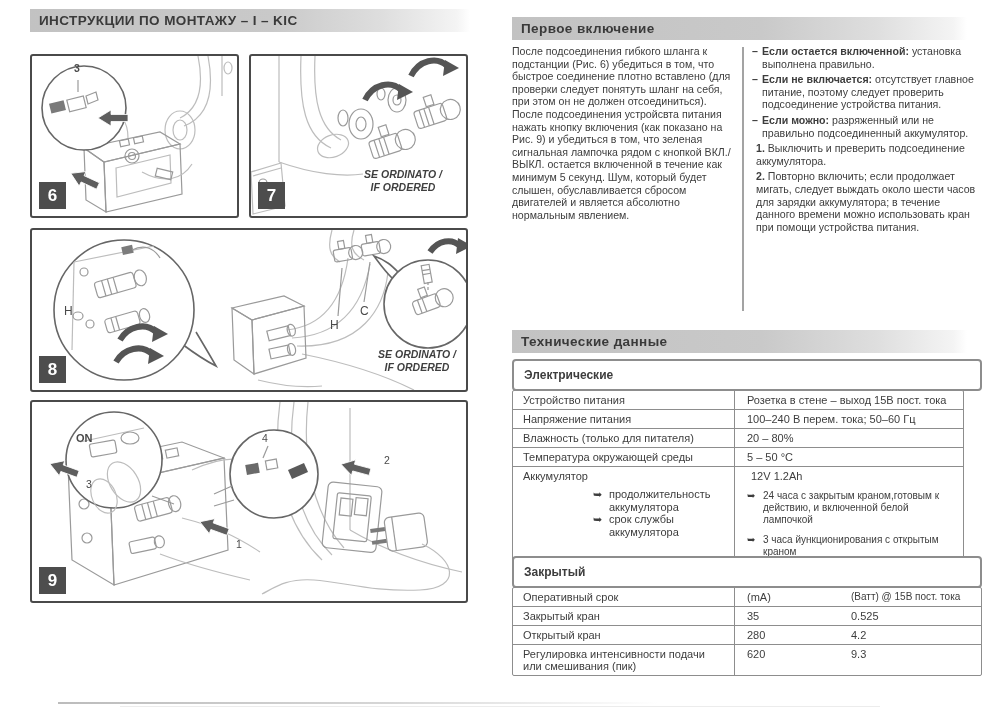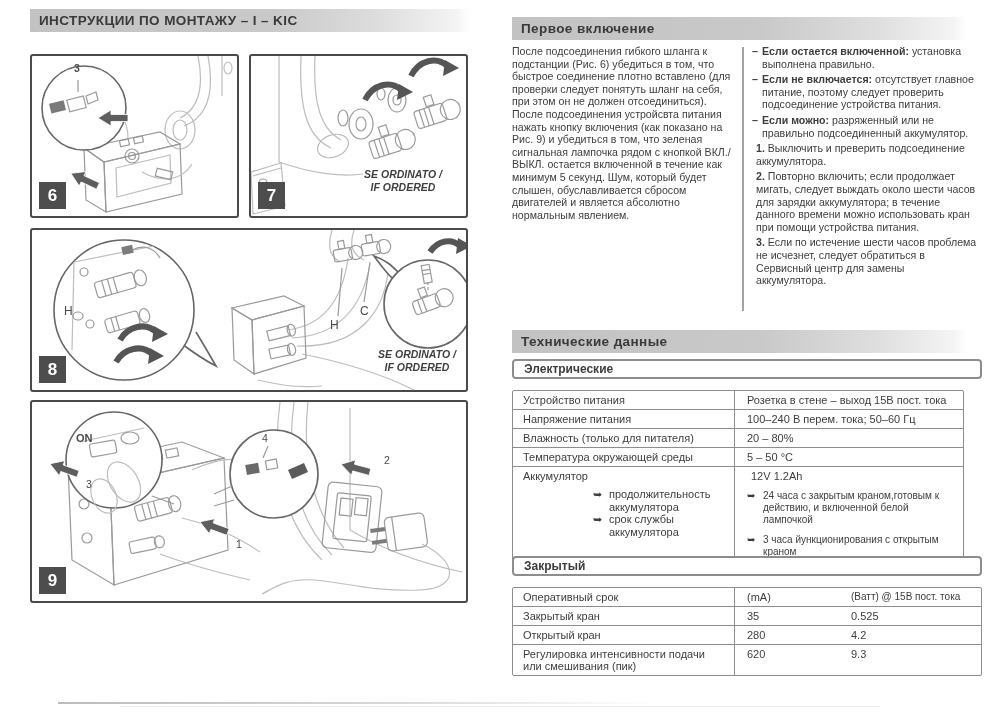--- a/index.html
+++ b/index.html
@@ -35,21 +35,21 @@
   .txt-col p { margin:0; }
   .v-div { position:absolute; border-left:2px solid #a3a3a3; }
   .bullet { display:flex; margin-bottom:3px; }
   .bullet .dash { flex:0 0 10px; font-weight:bold; }
   .bullet b { font-weight:bold; }
   .step { margin:3px 8px 3px 4px; }
   .step b { font-weight:bold; }
 
   
   .tbl-title {
-    position:absolute; height:20px; border:2px solid #8d8d8d; border-radius:4px;
+    position:absolute; height:32px; border:2px solid #8d8d8d; border-radius:4px;
     display:flex; align-items:center; padding-left:10px; font-weight:bold; font-size:12px; background:#fff;
   }
   .tbl { position:absolute; border:1.5px solid #8d8d8d; border-radius:2px; background:#fff; font-size:11px; }
   .trow { display:flex; border-bottom:1px solid #8d8d8d; }
   .trow:last-child { border-bottom:none; }
   .tc1 { flex:0 0 222px; border-right:1px solid #8d8d8d; padding:3px 8px 3px 10px; }
   .tc2 { flex:1; padding:3px 8px 3px 12px; }
   .tcm { flex:0 0 112px; padding:3px 8px 3px 12px; }
   .tcw { flex:1; padding:3px 8px 3px 4px; }
   .hdr3 { font-size:10px; }
@@ -326,21 +326,20 @@
     <div class="bullet">
       <span class="dash">–</span>
       <span><b>Если не включается:</b><span> отсутствует главное питание, поэтому следует проверить подсоединение устройства питания.</span></span>
     </div>
     <div class="bullet">
       <span class="dash">–</span>
       <span><b>Если можно:</b><span> разряженный или не правильно подсоединенный аккумулятор.</span></span>
     </div>
     <div class="step"><b>1.</b><span> Выключить и преверить подсоединение аккумулятора.</span></div>
     <div class="step"><b>2.</b><span> Повторно включить; если продолжает мигать, следует выждать около шести часов для зарядки аккумулятора; в течение данного времени можно использовать кран при помощи устройства питания.</span></div>
-    <div class="step"><b>3.</b><span> Если по истечение шести часов проблема не исчезнет, следует обратиться в Сервисный центр для замены аккумулятора.</span></div>
   </div>
 
   <div class="bar-header" style="left:512px; top:330px; width:455px;">Технические данные</div>
 
   <div class="tbl-title" style="left:512px; top:359px; width:470px;">Электрические</div>
 
   <div class="tbl" style="left:512px; top:390px; width:452px;">
     <div class="trow">
       <div class="tc1">Устройство питания</div>
       <div class="tc2">Розетка в стене – выход 15В пост. тока</div>

